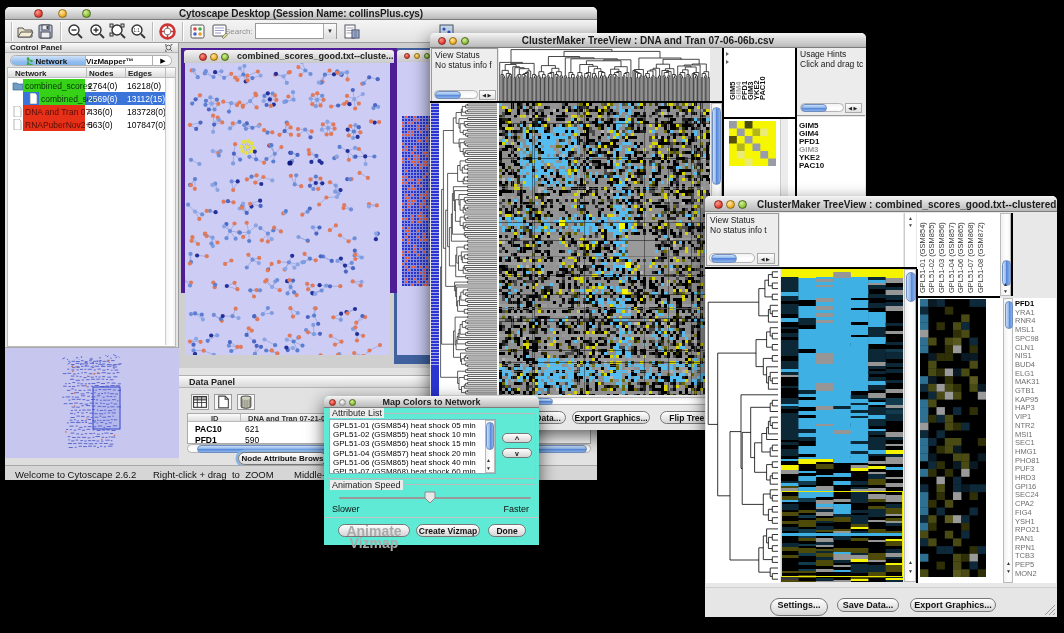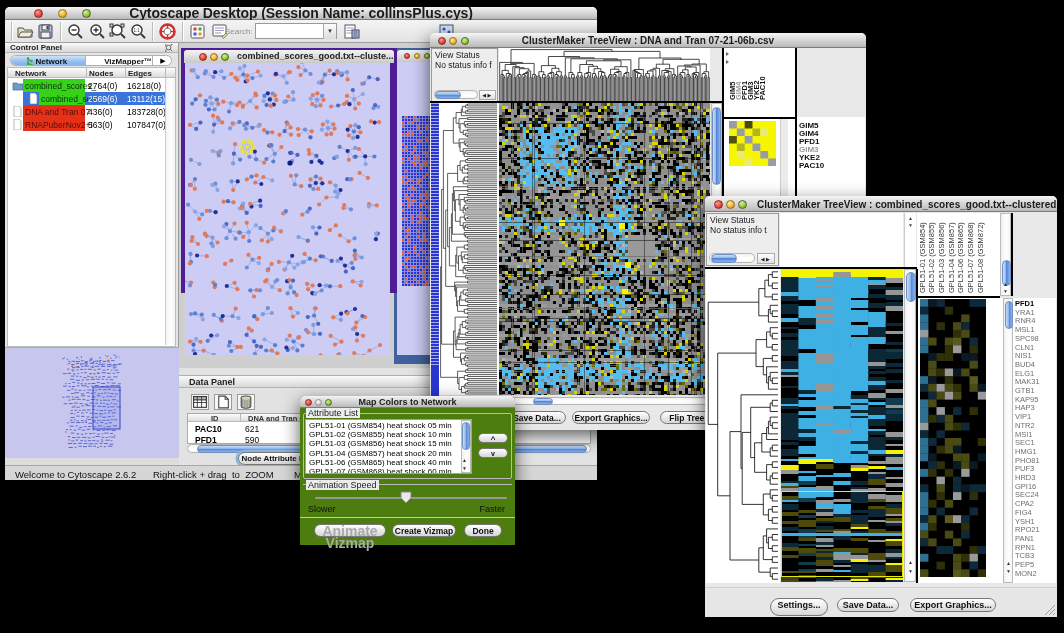--- a/index.html
+++ b/index.html
@@ -26,21 +26,21 @@
 .btn{position:absolute;border:1px solid #777;border-radius:10px;
  background:linear-gradient(#fff,#ececec 45%,#d6d6d6);
  color:#111;font-weight:bold;text-align:center}
 .blk{position:absolute;background:#000}
 .wht{position:absolute;background:#fff}
 svg{display:block}
 </style></head>
 <body>
 
 <div class="win" style="left:5px;top:7px;width:592px;height:473px;border-radius:5px 5px 0 0">
-  <div class="tbar" style="height:13px;font-size:14px;font-weight:bold;letter-spacing:-0.1px">Cytoscape Desktop (Session Name: collinsPlus.cys)</div>
+  <div class="tbar" style="height:13px;font-size:10px;font-weight:bold;letter-spacing:-0.1px">Cytoscape Desktop (Session Name: collinsPlus.cys)</div>
   <div class="lt r" style="left:29px;top:2px;width:9px;height:9px"></div>
   <div class="lt y" style="left:53px;top:2px;width:9px;height:9px"></div>
   <div class="lt g" style="left:77px;top:2px;width:9px;height:9px"></div>
 
   <div class="abs" style="left:0;top:13px;width:592px;height:23px;background:linear-gradient(#f4f4f4,#e3e3e3);border-bottom:1px solid #9f9f9f">
     <div class="abs" style="left:6px;top:2px;width:1px;height:19px;border-left:1px solid #bbb;border-right:1px solid #fff"></div>
     <svg class="abs" style="left:12px;top:4px" width="17" height="15" viewBox="0 0 17 15">
         <path d="M1 13V4h5l1.5 2H15v7z" fill="#e8e0c8" stroke="#555"></path>
         <path d="M1 13l3-5h12l-3 5z" fill="#f4ecd4" stroke="#555"></path>
       </svg>
@@ -120,21 +120,21 @@
 
     <div class="abs" style="left:5px;top:12px;width:162px;height:11px;background:#fff;border:1px solid #b0b0b0;border-radius:6px;overflow:hidden">
       <div class="abs" style="left:0;top:0;width:75px;height:11px;background:linear-gradient(#cfe2f8,#90bcee 55%,#7db0ea);border-right:1px solid #9ab4d4;font-size:8px;font-weight:bold;text-align:center;line-height:11px;color:#111">&nbsp;&nbsp;&nbsp;Network</div>
       <svg class="abs" style="left:13px;top:1px" width="9" height="9" viewBox="0 0 9 9">
           <path d="M4 1v7M4 2L7 4M4 6L7 8" stroke="#2a8a2a" stroke-width="1" fill="none"></path>
           <circle cx="4" cy="1.5" r="1.3" fill="#35b335"></circle>
           <circle cx="4" cy="7.5" r="1.3" fill="#35b335"></circle>
           <circle cx="7.5" cy="4" r="1.3" fill="#35b335"></circle>
           <circle cx="7.5" cy="8" r="1.3" fill="#35b335"></circle>
         </svg>
-      <div class="abs" style="left:75px;top:0;width:66px;height:14px;font-size:8px;font-weight:bold;text-align:right;line-height:11px;color:#111">VizMapper™</div>
+      <div class="abs" style="left:75px;top:0;width:66px;height:14px;font-size:8px;font-weight:bold;text-align:left;line-height:11px;color:#111">VizMapper™</div>
       <div class="abs" style="left:141px;top:0;width:21px;height:11px;border-left:1px solid #b0b0b0;text-align:center;line-height:10px;font-size:7px;color:#000">▶</div>
     </div>
 
     <div class="abs" style="left:2px;top:24px;width:169px;height:11px;background:linear-gradient(#fdfdfd,#dcdcdc);border:1px solid #bcbcbc;font-size:8px;font-weight:bold;color:#222">
       <span class="abs" style="left:7px;top:1px">Network</span>
       <span class="abs" style="left:81px;top:1px">Nodes</span>
       <span class="abs" style="left:120px;top:1px">Edges</span>
       <span class="abs" style="left:78px;top:0;width:1px;height:10px;background:#bbb"></span>
       <span class="abs" style="left:117px;top:0;width:1px;height:10px;background:#bbb"></span>
       <span class="abs" style="left:157px;top:0;width:1px;height:10px;background:#bbb"></span>
@@ -792,21 +792,21 @@
   </div>
 
   <div class="abs" style="left:0;top:458px;width:592px;height:15px;background:#d6d6d6;border-top:1px solid #a8a8a8;font-size:9.5px;color:#111">
     <span class="abs" style="left:10px;top:3px">Welcome to Cytoscape 2.6.2</span>
     <span class="abs" style="left:148px;top:3px">Right-click + drag&nbsp; to&nbsp; ZOOM</span>
     <span class="abs" style="left:289px;top:3px">Middle-</span>
   </div>
 </div>
 
 <div class="win" style="left:430px;top:33px;width:436px;height:397px;border-radius:5px 5px 0 0;background:#e8e8e8">
-  <div class="tbar" style="height:15px;font-size:10px;font-weight:bold">ClusterMaker TreeView : DNA and Tran 07-21-06b.csv</div>
+  <div class="tbar" style="height:15px;font-size:10px;font-weight:bold">ClusterMaker TreeView : DNA and Tran 07-06-06b.csv</div>
   <div class="lt r" style="left:8px;top:4px;width:8px;height:8px"></div>
   <div class="lt y" style="left:19px;top:4px;width:8px;height:8px"></div>
   <div class="lt g" style="left:31px;top:4px;width:8px;height:8px"></div>
 
   <div class="gpanel" style="left:1px;top:15px;width:67px;height:54px;font-size:8.5px;line-height:1.15;padding:2px 0 0 3px">View Status<br>No status info f
     <div class="aquatrack" style="left:2px;top:41px;width:44px;height:9px">
         <div class="aquathumb" style="left:0px;top:0px;width:26px;height:8px"></div>
       </div>
     <div class="abs" style="left:47px;top:41px;width:17px;height:10px;background:linear-gradient(#fdfdfd,#e0e0e0);border:1px solid #aaa;font-size:5px;color:#222;text-align:center;line-height:9px;letter-spacing:1.5px">◀▶</div>
   </div>
@@ -909,40 +909,46 @@
         <rect x="3" y="3" width="1" height="1" fill="#979ca8"></rect>
       <rect x="1" y="4" width="1" height="1" fill="#eaea78"></rect>
         <rect x="4" y="4" width="1" height="1" fill="#979ca8"></rect>
       <rect x="2" y="5" width="1" height="1" fill="#eaea78"></rect>
         <rect x="5" y="5" width="1" height="1" fill="#979ca8"></rect>
     </svg>
     <div class="abs" style="left:56px;top:71px;width:8px;height:280px;background:#ececec;border-left:1px solid #ccc"></div>
   </div>
   <div class="blk" style="left:365px;top:15px;width:2px;height:347px"></div>
 
+  <div class="gpanel" style="left:367px;top:15px;width:68px;height:68px;border:none;border-bottom:1px solid #999;font-size:8.5px;line-height:1.15;padding:2px 0 0 3px;background:#ececec">Usage Hints<br>Click and drag tc
+    <div class="aquatrack" style="left:3px;top:55px;width:44px;height:9px">
+        <div class="aquathumb" style="left:0px;top:0px;width:26px;height:8px"></div>
+      </div>
+    <div class="abs" style="left:48px;top:55px;width:17px;height:10px;background:linear-gradient(#fdfdfd,#e0e0e0);border:1px solid #aaa;font-size:5px;color:#222;text-align:center;line-height:9px;letter-spacing:1.5px">◀▶</div>
+  </div>
   <div class="wht" style="left:367px;top:84px;width:68px;height:278px;font-size:8px;font-weight:bold;color:#111">
     <div class="abs" style="left:2px;top:4px">GIM5</div>
     <div class="abs" style="left:2px;top:12px">GIM4</div>
     <div class="abs" style="left:2px;top:20px">PFD1</div>
     <div class="abs" style="left:2px;top:28px;color:#999">GIM3</div>
     <div class="abs" style="left:2px;top:36px">YKE2</div>
     <div class="abs" style="left:2px;top:44px">PAC10</div>
   </div>
 
   <div class="aquatrack" style="left:70px;top:364px;width:210px;height:8px;border-radius:4px">
     <div class="aquathumb" style="left:32px;top:0px;width:20px;height:7px;border-radius:4px"></div>
   </div>
   <div class="abs" style="left:0;top:373px;width:436px;height:24px;background:#e8e8e8">
     <div class="btn" style="left:78px;top:5px;width:58px;height:13px;font-size:8.5px;line-height:12px;overflow:hidden;white-space:nowrap">Save Data...</div>
     <div class="btn" style="left:142px;top:5px;width:78px;height:13px;font-size:8.5px;line-height:12px">Export Graphics...</div>
     <div class="btn" style="left:230px;top:5px;width:62px;height:13px;font-size:8.5px;line-height:12px">Flip Tree N</div>
   </div>
 </div>
 
-<div class="win" style="left:300px;top:396px;width:215px;height:149px;border-radius:5px 5px 0 0;background:#4d7c0f">
+<div class="win" style="left:324px;top:396px;width:215px;height:149px;border-radius:5px 5px 0 0;background:#5eead4">
   <div class="tbar" style="height:12px;font-size:9px;font-weight:bold">Map Colors to Network</div>
   <div class="lt r" style="left:5px;top:3px;width:7px;height:7px"></div>
   <div class="lt w" style="left:15px;top:3px;width:7px;height:7px"></div>
   <div class="lt g" style="left:25px;top:3px;width:7px;height:7px"></div>
   <div class="abs" style="left:3px;top:17px;width:209px;height:66px;border:1px solid #bbb;border-radius:2px"></div>
   <div class="abs" style="left:6px;top:12px;font-size:9px;color:#222;background:#ececec;padding:0 2px">Attribute List</div>
   <div class="abs" style="left:5px;top:23px;width:167px;height:55px;background:#fff;border:1px solid #8ab;font-size:8px;color:#000;overflow:hidden;line-height:9.2px;padding:1px 0 0 3px;white-space:nowrap">GPL51-01 (GSM854) heat shock 05 min<br>GPL51-02 (GSM855) heat shock 10 min<br>GPL51-03 (GSM856) heat shock 15 min<br>GPL51-04 (GSM857) heat shock 20 min<br>GPL51-06 (GSM865) heat shock 40 min<br>GPL51-07 (GSM868) heat shock 60 min</div>
   <div class="vaquatrack" style="left:161px;top:24px;width:10px;height:53px">
     <div class="vaquathumb" style="left:0px;top:1px;width:8px;height:28px"></div>
     <div class="abs" style="left:0;bottom:9px;font-size:5px;color:#333">▲</div>

